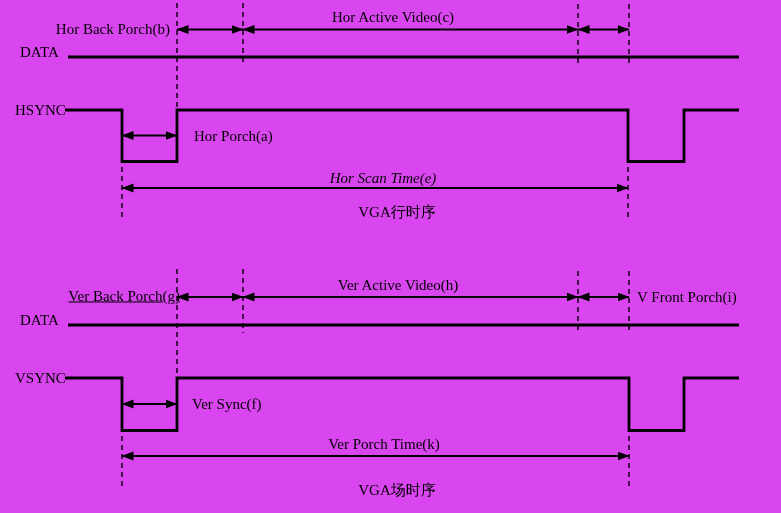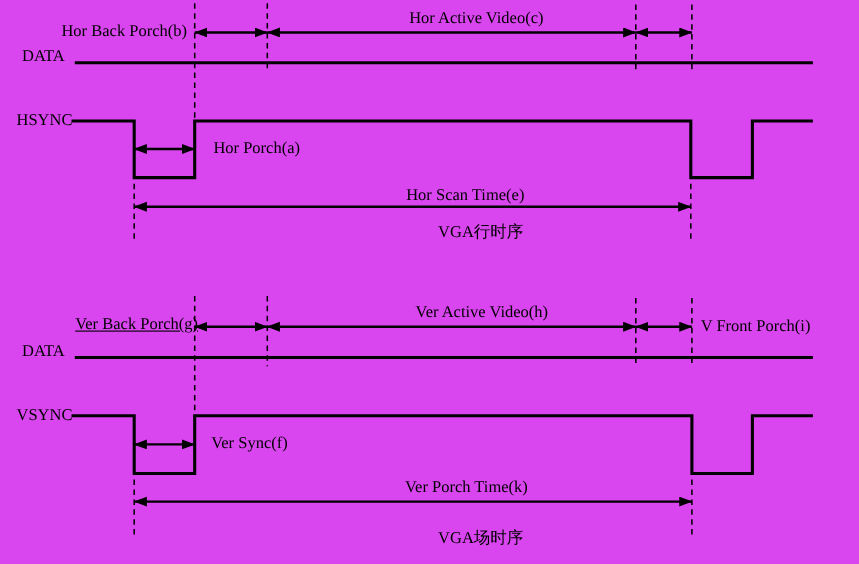--- a/index.html
+++ b/index.html
@@ -22,21 +22,21 @@
     top: 0;
   }
   .lbl {
     position: absolute;
     font-size: 15px;
     line-height: 1;
     white-space: nowrap;
     color: #000000;
   }
   .vcenter   { transform: translateY(-50%); }
-  .center    { transform: translate(-50%, -50%); margin-left: 40px; }
+  .center    { transform: translate(-50%, -50%); }
   .rightend  { transform: translate(-100%, -50%); }
   .sig   { stroke: #000000; stroke-width: 2.8; fill: none; }
   .arrow { stroke: #000000; stroke-width: 2.2; fill: none; }
   .dash  { stroke: #000000; stroke-width: 1.4; stroke-dasharray: 5 4; fill: none; }
 </style>
 </head>
 <body>
 
 <div class="stage">
 
@@ -87,21 +87,21 @@
       <path class="sig" d="M68,325 H739"></path>
       <path class="sig" d="M65,378 H122 V430.5 H177 V378 H629 V430.5 H684 V378 H739"></path>
     </g>
   </svg>
 
   <div class="lbl rightend" style="left:170px; top:29px;">Hor Back Porch(b)</div>
   <div class="lbl center" style="left:393px; top:17px;">Hor Active Video(c)</div>
   <div class="lbl vcenter" style="left:20px; top:52px;">DATA</div>
   <div class="lbl vcenter" style="left:15px; top:110px;">HSYNC</div>
   <div class="lbl vcenter" style="left:194px; top:136px;">Hor Porch(a)</div>
-  <div class="lbl center" style="left:383px; top:178px;">Hor Scan Time(e)</div>
+  <div class="lbl center" style="left:383px; top:178px;font-style:italic;">Hor Scan Time(e)</div>
   <div class="lbl center" style="left:397px; top:212px;">VGA行时序</div>
 
   <div class="lbl rightend" style="left:180px; top:296px;text-decoration:underline;">Ver Back Porch(g)</div>
   <div class="lbl center" style="left:398px; top:285px;">Ver Active Video(h)</div>
   <div class="lbl vcenter" style="left:637px; top:297px;">V Front Porch(i)</div>
   <div class="lbl vcenter" style="left:20px; top:320px;">DATA</div>
   <div class="lbl vcenter" style="left:15px; top:378px;">VSYNC</div>
   <div class="lbl vcenter" style="left:192px; top:404px;">Ver Sync(f)</div>
   <div class="lbl center" style="left:384px; top:444px;">Ver Porch Time(k)</div>
   <div class="lbl center" style="left:397px; top:490px;">VGA场时序</div>

